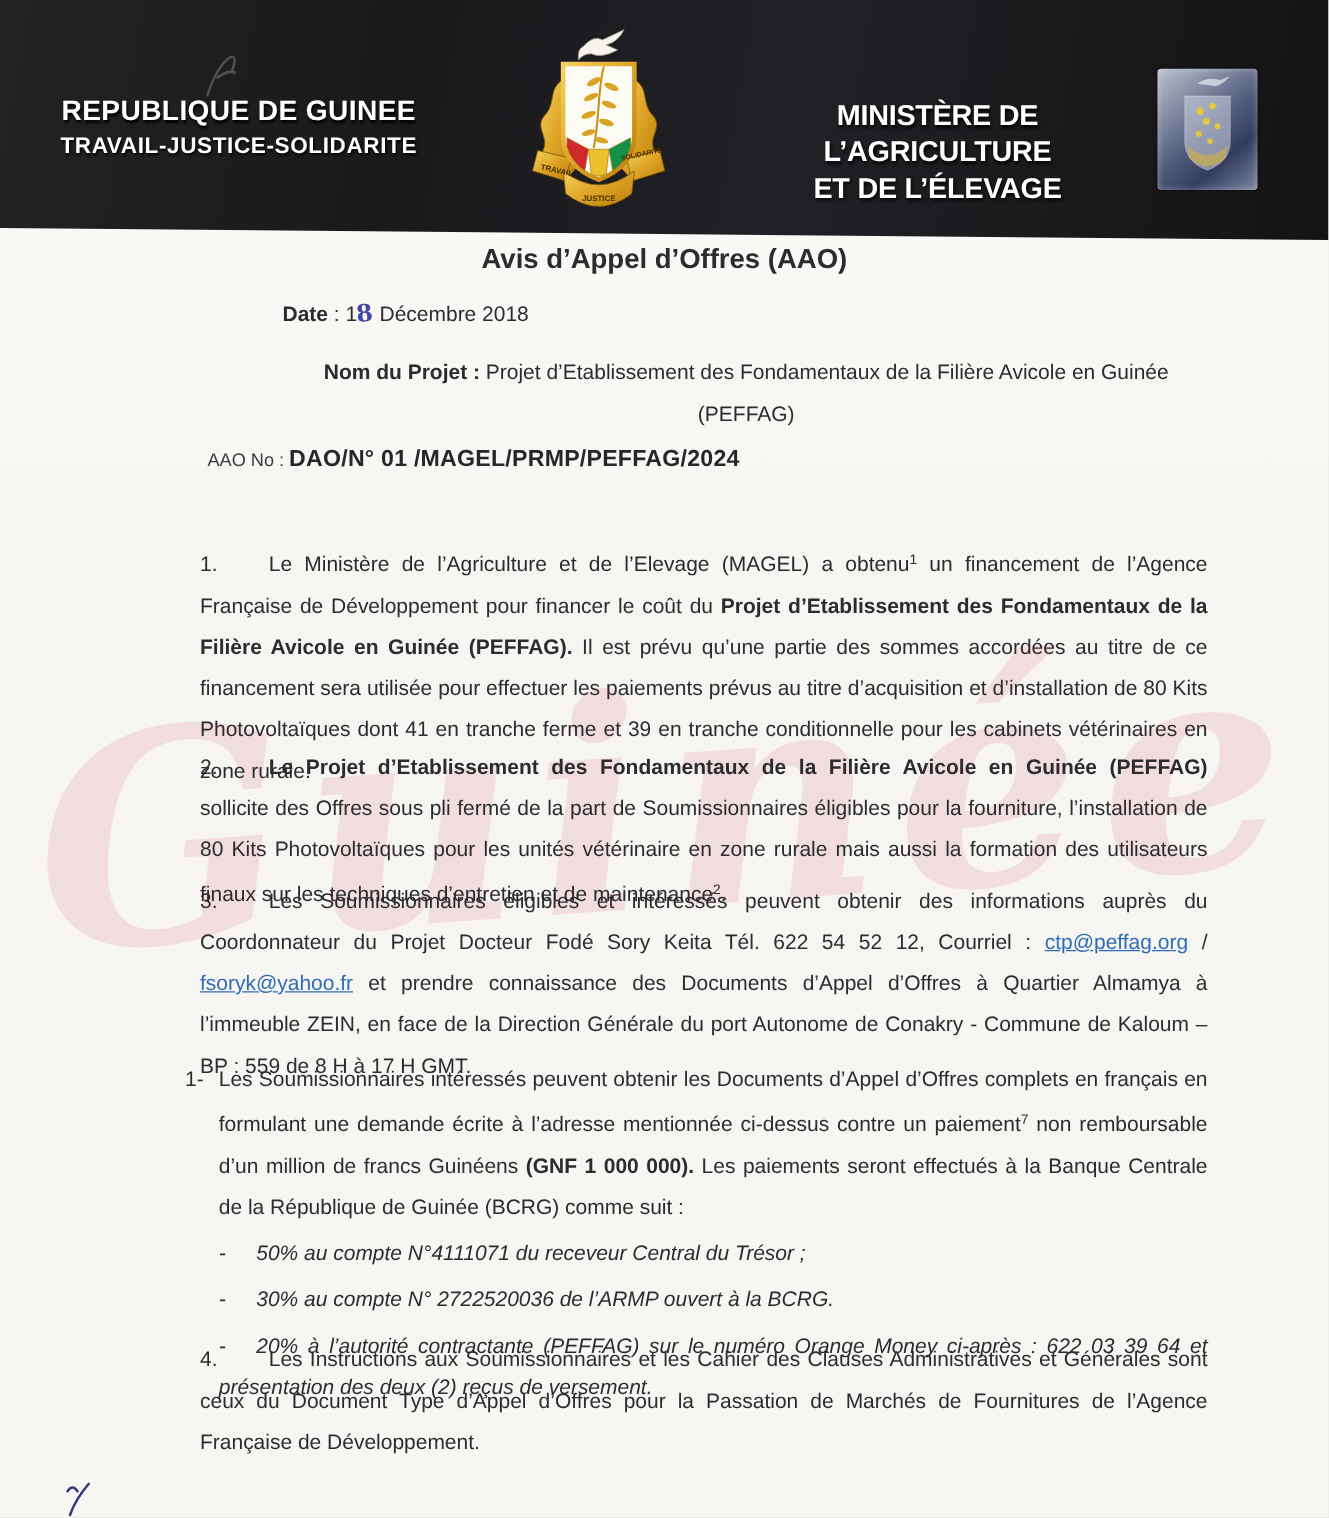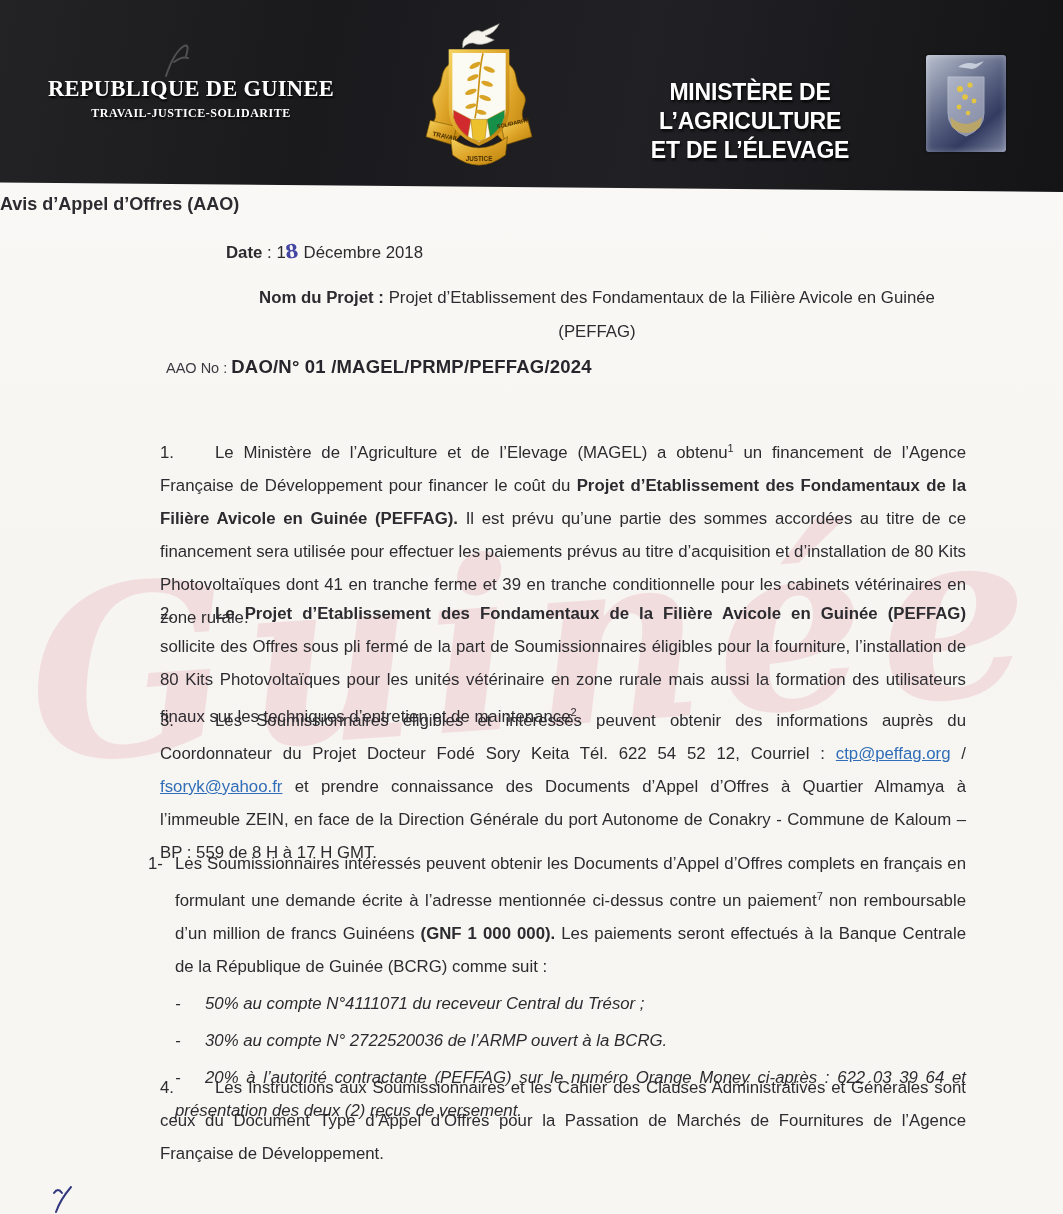--- a/index.html
+++ b/index.html
@@ -5,37 +5,37 @@
   html,body{margin:0;padding:0;}
   body{width:1063px;height:1214px;background:#e8e6e2;}
   .page{position:relative;width:1063px;height:1214px;overflow:hidden;
         background:linear-gradient(180deg,#fbfaf8 0%,#f7f5f1 45%,#f8f6f2 100%);
         font-family:"Liberation Sans",sans-serif;color:#2c2c30;}
   
   .banner{position:absolute;top:0;left:0;width:100%;height:192px;
           background:linear-gradient(100deg,#232326 0%,#1a1a1d 30%,#212125 60%,#141416 100%);
           clip-path:polygon(0 0,100% 0,100% 100%,0 95%);z-index:3;}
   .republic{position:absolute;left:36px;top:76px;width:310px;text-align:center;color:#fff;
-            font-weight:bold;font-size:22.5px;letter-spacing:.3px;text-shadow:1px 2px 2px rgba(0,0,0,.9);font-family:Liberation Serif, serif;}
-  .motto{font-size:12px;margin-top:4px;letter-spacing:.5px;}
+            font-weight:bold;font-size:22.5px;letter-spacing:.3px;text-shadow:1px 2px 2px rgba(0,0,0,.9);}
+  .motto{font-size:18px;margin-top:4px;letter-spacing:.5px;}
   .ministry{position:absolute;left:582px;top:78px;width:336px;text-align:center;color:#fff;
             font-weight:bold;font-size:23px;line-height:29px;letter-spacing:-.2px;
             text-shadow:1px 2px 3px rgba(0,0,0,.95);}
   .emblem{position:absolute;left:422px;top:20px;width:114px;height:156px;}
   .sticker{position:absolute;left:926px;top:55px;width:80px;height:97px;border-radius:3px;
            background:linear-gradient(140deg,#b9c0cf 0%,#8e96ac 22%,#555e7e 50%,#333c60 72%,#7c84a0 100%);
            box-shadow:inset 0 0 6px rgba(255,255,255,.35),0 0 3px rgba(0,0,0,.6);}
   .scribble{position:absolute;left:108px;top:36px;z-index:4;}
   
   .watermark{position:absolute;left:28px;top:505px;width:1020px;z-index:0;
              font-family:"DejaVu Serif",serif;font-style:italic;font-weight:bold;
              font-size:235px;letter-spacing:14px;color:#df7f98;opacity:.20;
              transform:rotate(-4deg);white-space:nowrap;pointer-events:none;}
-  .doc-title{position:absolute;top:194px;left:0;width:100%;text-align:left;
-             font-weight:bold;font-size:18px;z-index:1;}
+  .doc-title{position:absolute;top:194px;left:0;width:100%;text-align:center;
+             font-weight:bold;font-size:22px;z-index:1;}
   .date-line{position:absolute;top:240px;left:226px;font-size:16.8px;z-index:1;}
   .hand-digit{display:inline-block;color:#4347a2;font-family:"DejaVu Serif",serif;
               font-size:19px;font-weight:bold;transform:rotate(-7deg);margin:0 1px 0 -1px;}
   .project-line{position:absolute;top:281px;left:226px;width:742px;font-size:16.8px;
                 line-height:34px;z-index:1;text-align:center;}
   .aao-line{position:absolute;top:356px;left:166px;font-size:14.5px;color:#3a3a40;z-index:1;}
   .aao-value{font-size:18.5px;font-weight:bold;color:#26262c;letter-spacing:.2px;}
   .para{position:absolute;left:160px;width:806px;font-size:16.8px;line-height:33px;
         text-align:justify;z-index:1;}
   #p1{top:432px} #p2{top:597px} #p3{top:704px} #p4{top:1071px}

